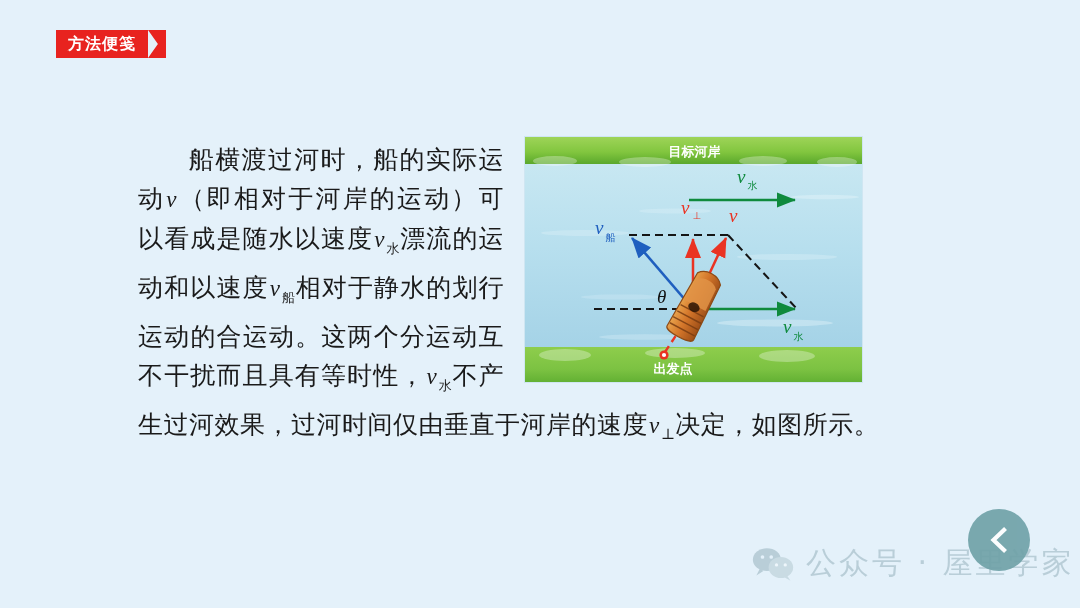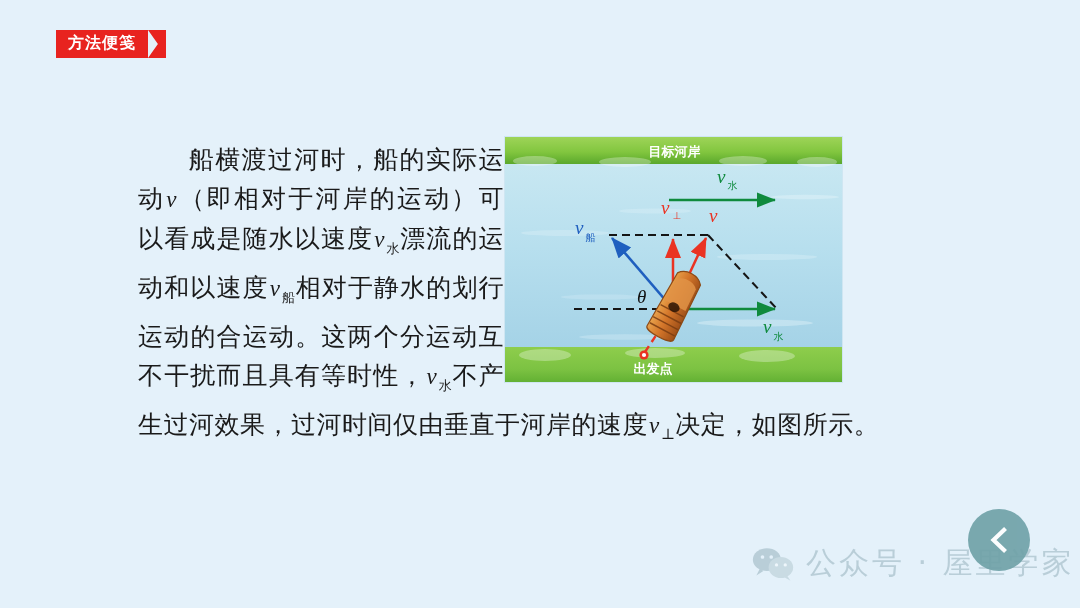--- a/index.html
+++ b/index.html
@@ -25,21 +25,21 @@
     display: flex;
     align-items: center;
   }
   #banner-body {
     background: #e8231f;
     height: 28px;
     display: flex;
     align-items: center;
     padding: 0 12px 0 12px;
     color: #ffffff;
-    font-family: Liberation Mono, monospace;
+    font-family: Liberation Serif, serif;
     font-weight: bold;
     font-size: 16px;
     letter-spacing: 1px;
     line-height: 1;
   }
   #banner-notch {
     width: 18px;
     height: 28px;
     background: #e8231f;
     clip-path: polygon(0 0, 100% 0, 100% 100%, 0 100%, 55% 50%);
@@ -79,21 +79,21 @@
     font-size: 13px;
     vertical-align: sub;
     font-style: normal;
     letter-spacing: 0;
   }
   .subperp { font-size: 15px; vertical-align: sub; font-style: normal; }
 
   
   #river-figure {
     position: absolute;
-    left: 504px;
+    left: 524px;
     top: 136px;
     width: 339px;
     height: 247px;
     overflow: hidden;
     background: #0ea5e9;
     border: 1px solid #cfe6f2;
   }
   #river-figure svg { display: block; }
 
   .fig-label {

